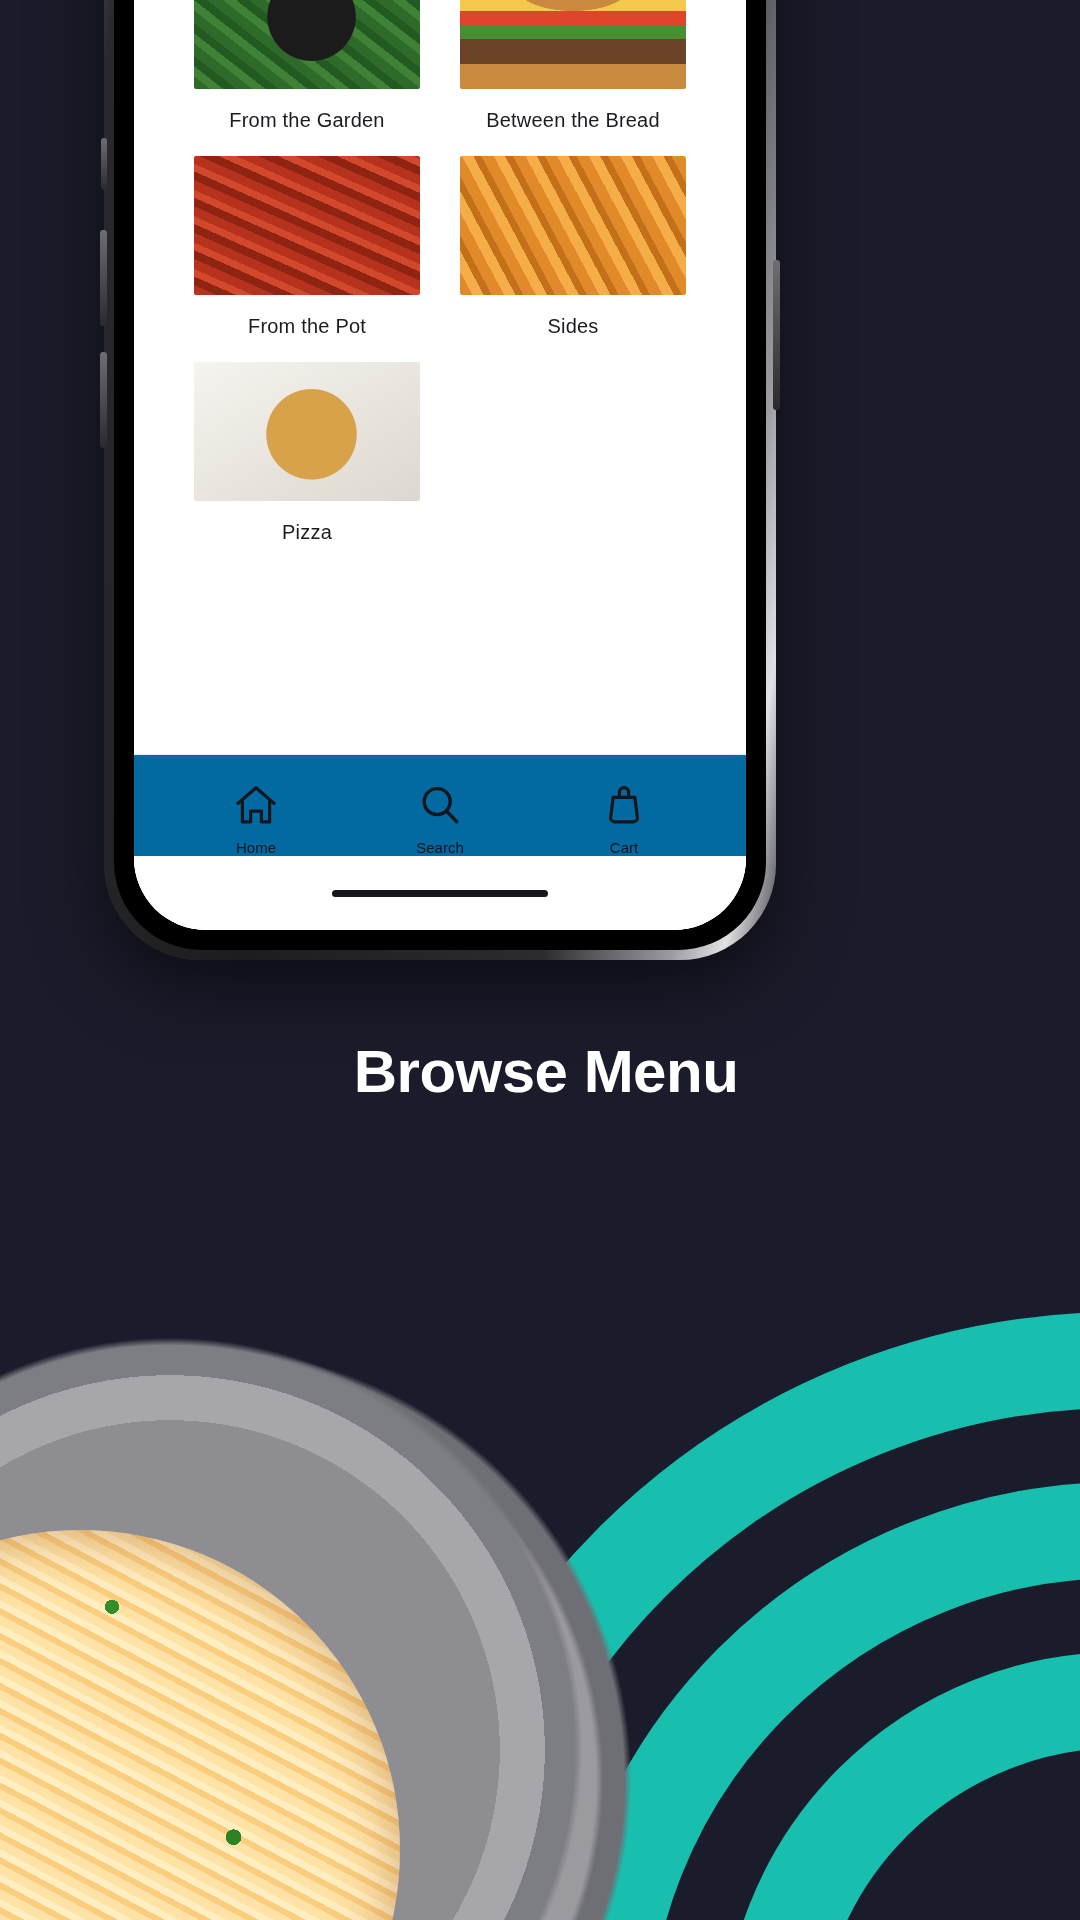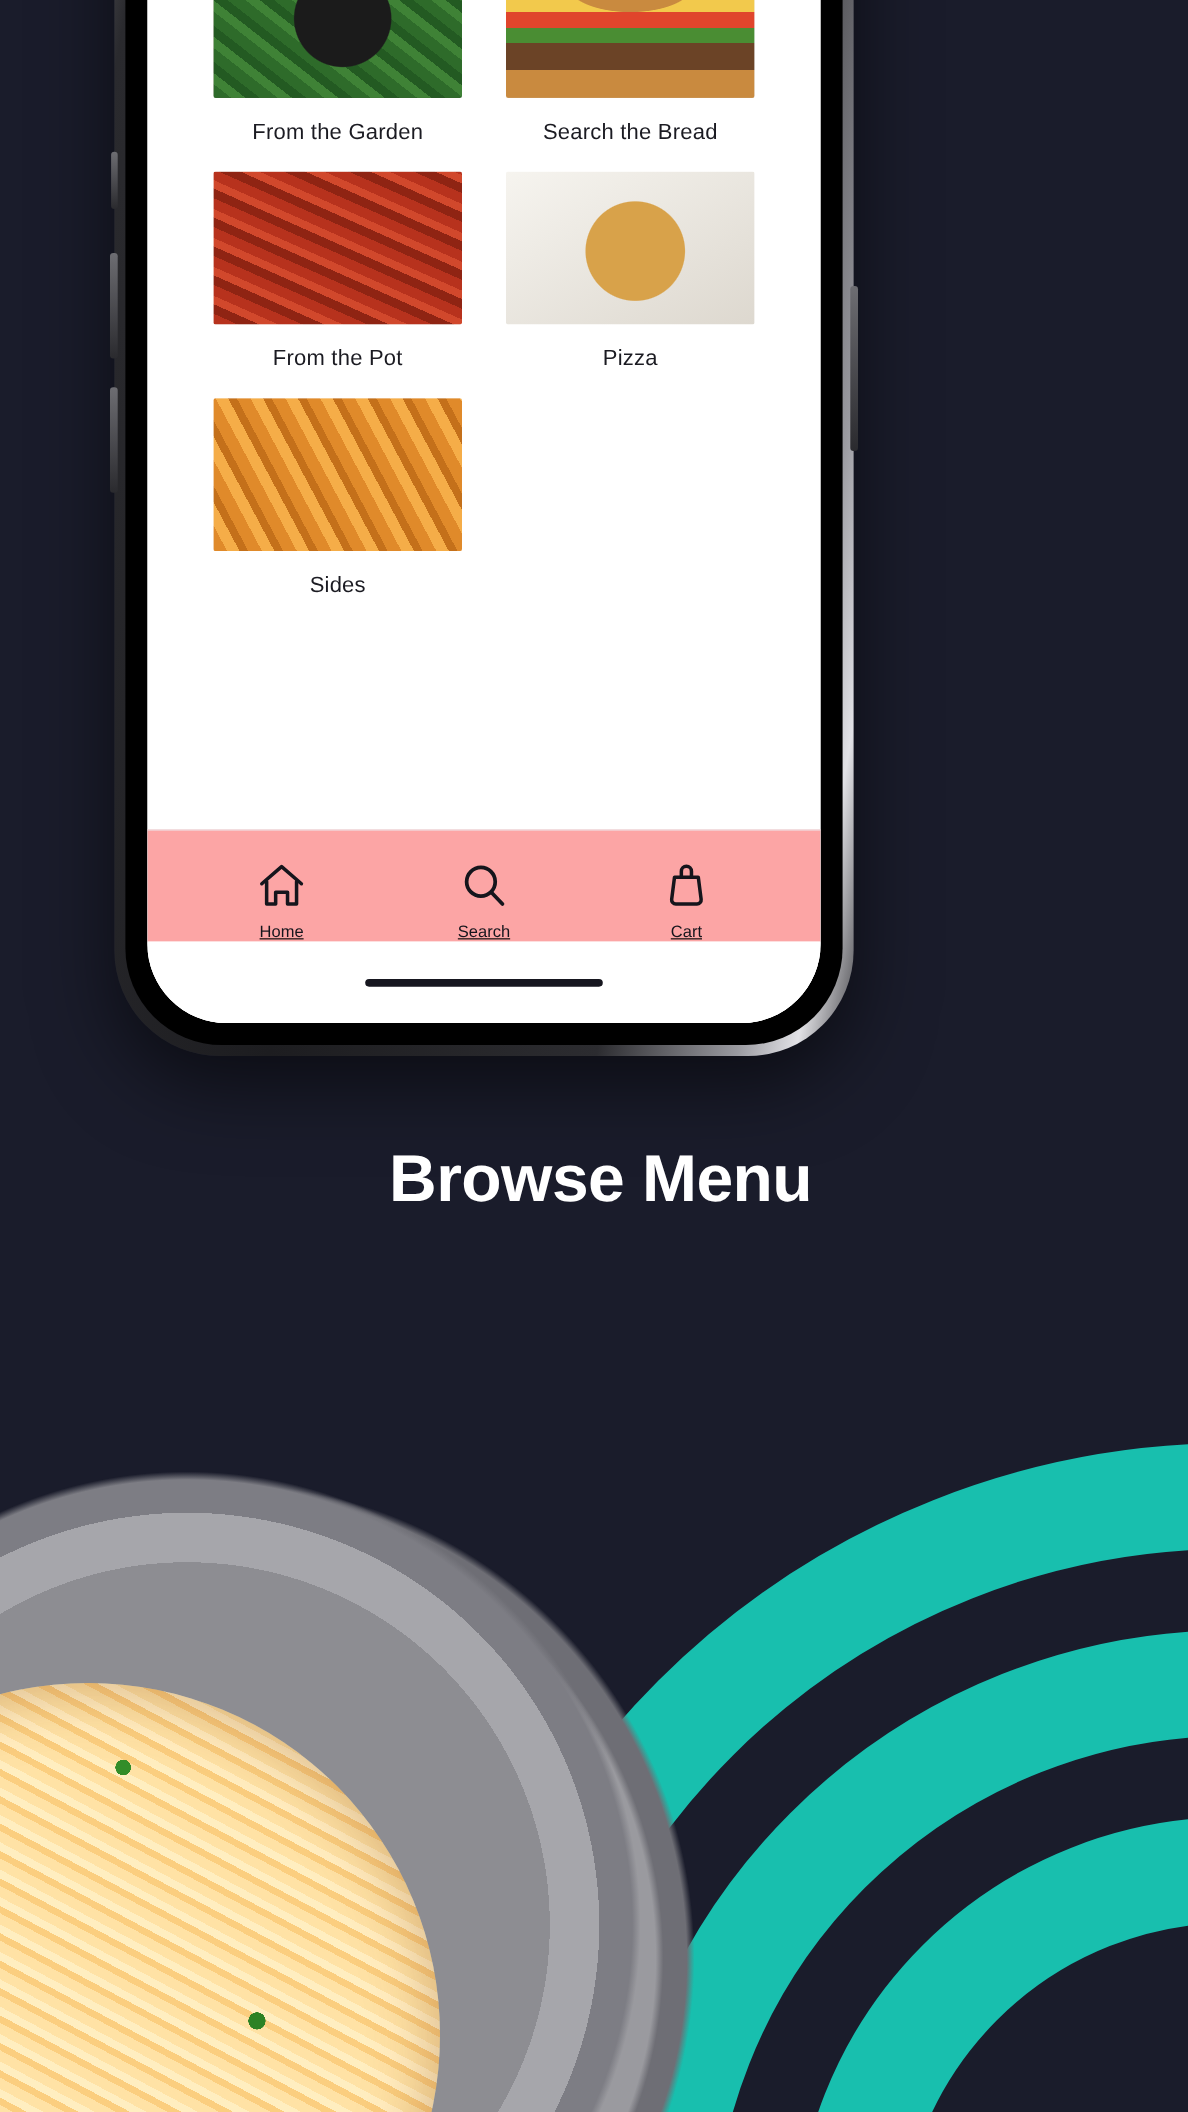--- a/index.html
+++ b/index.html
@@ -150,22 +150,22 @@
   .img-chicken{
     background:
       repeating-linear-gradient(135deg,#d98e2e 0 14px,#f0b351 14px 26px,#b06f1c 26px 34px),
       radial-gradient(circle 8px at 42% 24%, #4b8c33 0 70%, rgba(0,0,0,0) 72%),
       linear-gradient(160deg,#3a2a1c,#1d1510);
   }
 
   
   .tabbar{
     border-top:1px solid #ececef;
-    background:#fca5a5;
-    display:flex; padding:26px 30px 0;text-decoration:underline;
+    background:#0369a1;
+    display:flex; padding:26px 30px 0;
   }
   .tab{ flex:1; display:flex; flex-direction:column; align-items:center; gap:10px; }
   .tab-icon{ width:48px; height:48px; display:block; }
   .tab-label{ font-size:15px; color:#15151c; }
   .home-ind-wrap{ background:#fff; height:74px; display:flex; align-items:center; justify-content:center; }
   .home-ind{ width:216px; height:7px; border-radius:4px; background:#16161f; }
 </style>
 </head>
 <body>
 
@@ -196,38 +196,38 @@
         <div class="menu-scroll">
           <div class="grid">
 
             <div class="cat">
               <div class="cat-img img-salad"></div>
               <div class="cat-label">From the Garden</div>
             </div>
 
             <div class="cat">
               <div class="cat-img img-burger"></div>
-              <div class="cat-label">Search the Bread</div>
+              <div class="cat-label">Between the Bread</div>
             </div>
 
 
             <div class="cat">
               <div class="cat-img img-pasta"></div>
               <div class="cat-label">From the Pot</div>
             </div>
 
 
             <div class="cat">
+              <div class="cat-img img-fries"></div>
+              <div class="cat-label">Sides</div>
+            </div>
+
+            <div class="cat">
               <div class="cat-img img-pizza"></div>
               <div class="cat-label">Pizza</div>
-            </div>
-
-            <div class="cat">
-              <div class="cat-img img-fries"></div>
-              <div class="cat-label">Sides</div>
             </div>
 
 
           </div>
         </div>
 
         <div class="tabbar">
 
           <div class="tab">
             <svg class="tab-icon" viewBox="0 0 24 24" fill="none" stroke="#15151c" stroke-width="1.6" stroke-linecap="round" stroke-linejoin="round">

